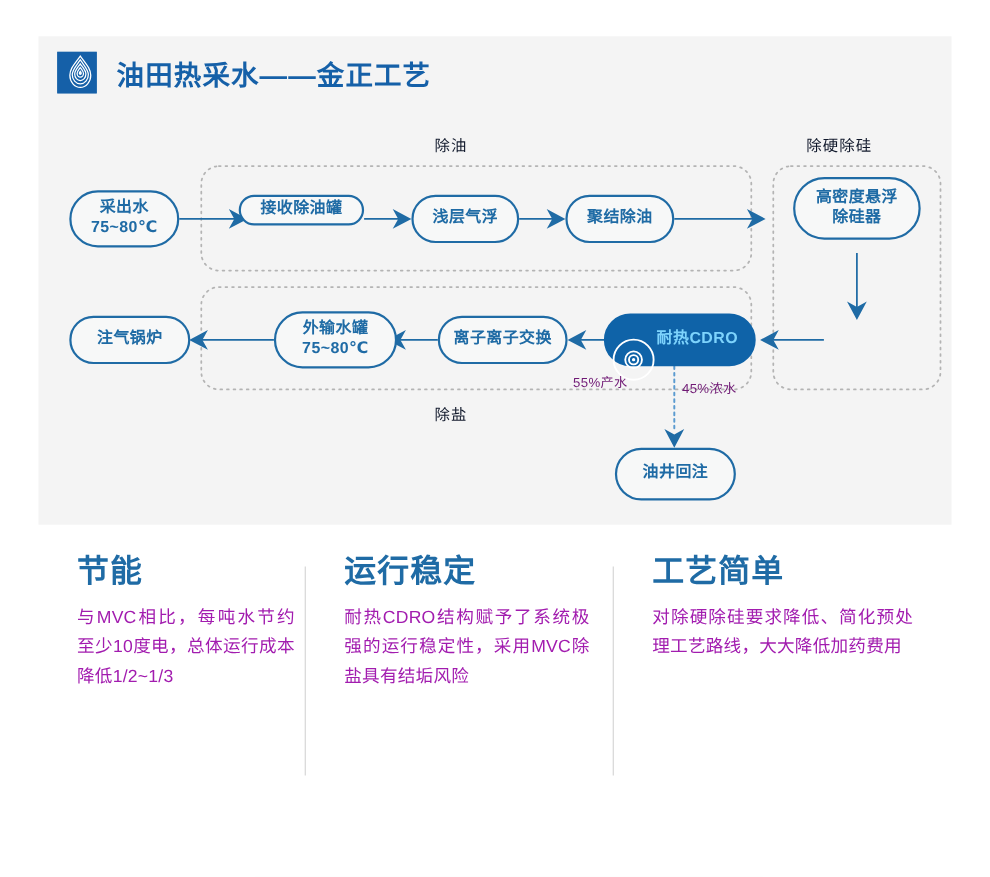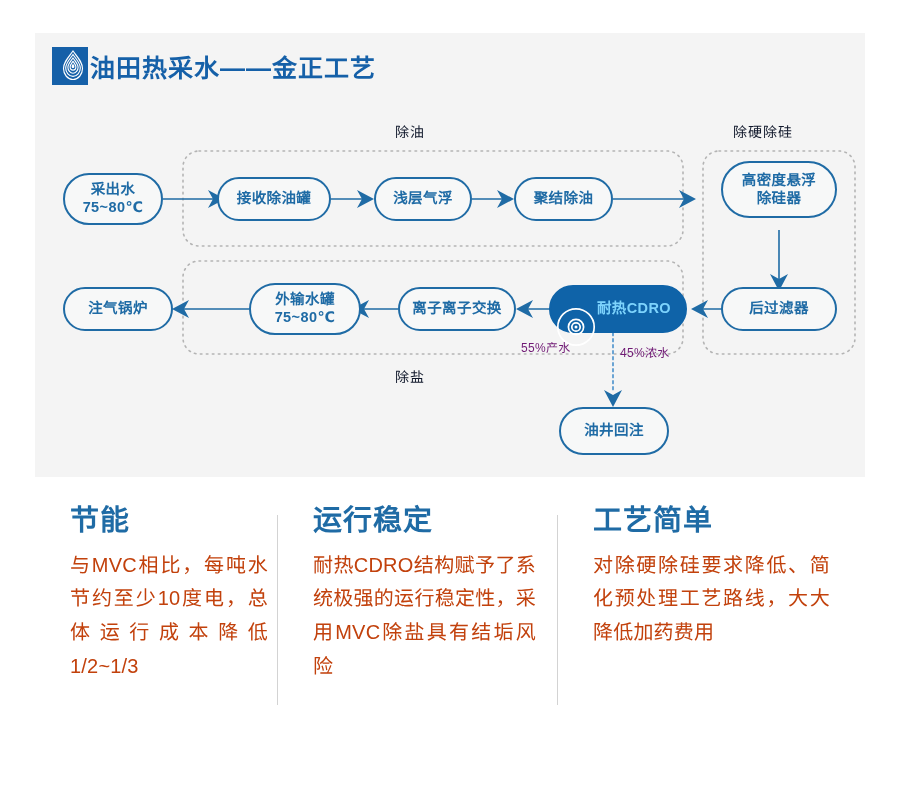--- a/index.html
+++ b/index.html
@@ -25,21 +25,21 @@
     background: #f4f4f4;
   }
 
   
   #header {
     position: absolute;
     left: 17px;
     top: 14px;
     display: flex;
     align-items: center;
-    gap: 2px;
+    gap: 18px;
   }
   #brand-logo {
     width: 36px;
     height: 38px;
     position: relative;
     background: #1560a8;
     overflow: hidden;
     flex: 0 0 auto;
   }
   #brand-logo svg { display: block; }
@@ -145,22 +145,22 @@
   }
   .feature-title {
     font-size: 29px;
     font-weight: bold;
     color: #1f6ba5;
     margin: 0 0 12px 0;
     letter-spacing: 1px;
     line-height: 1.1;
   }
   .feature-body {
-    font-size: 20px;
-    color: #c2410c;
+    font-size: 16px;
+    color: #a21caf;
     line-height: 1.68;
     text-align: justify;
     text-justify: inter-ideograph;
     margin: 0;
     letter-spacing: 0.2px;
   }
 </style>
 </head>
 <body>
 
@@ -234,27 +234,26 @@
       <line x1="578" y1="300" x2="578" y2="358" stroke="#5b9bd0" stroke-width="1.8" stroke-dasharray="2.4 3.6" stroke-linecap="round"></line>
       <path d="M578,374 L569,357 L578,362 L587,357 Z" fill="#1f6ba5"></path>
     </svg>
 
     <span class="group-label" style="left:360px; top:88px;">除油</span>
     <span class="group-label" style="left:698px; top:88px;">除硬除硅</span>
     <span class="group-label" style="left:360px; top:333px;">除盐</span>
 
     <div class="node" style="left:28px;  top:140px; width:100px; height:52px;">采出水
 75~80℃</div>
-    <div class="node" style="left:182px; top:144px; width:114px; height:44px;">接收除油罐</div>
+    <div class="node" style="left:182px; top:144px; width:114px; height:28px;">接收除油罐</div>
     <div class="node" style="left:339px; top:144px; width:98px;  height:44px;">浅层气浮</div>
     <div class="node" style="left:479px; top:144px; width:99px;  height:44px;">聚结除油</div>
     <div class="node" style="left:686px; top:128px; width:116px; height:57px;">高密度悬浮
 除硅器</div>
 
-    <div class="node" style="left:686px; top:254px; width:116px; height:44px;">后过滤器</div>
 
     <div class="node filled" style="left:514px; top:252px; width:138px; height:48px;">
       <span class="node-icon-ring">
         <svg width="40" height="40" viewBox="0 0 40 40" aria-hidden="true">
           <circle cx="20" cy="20" r="18.2" fill="none" stroke="#ffffff" stroke-width="1.7"></circle>
           <circle cx="20" cy="20" r="7.6" fill="none" stroke="#ffffff" stroke-width="1.7"></circle>
           <circle cx="20" cy="20" r="4.2" fill="none" stroke="#ffffff" stroke-width="1.7"></circle>
           <circle cx="20" cy="20" r="1.5" fill="#ffffff"></circle>
         </svg>
       </span>

